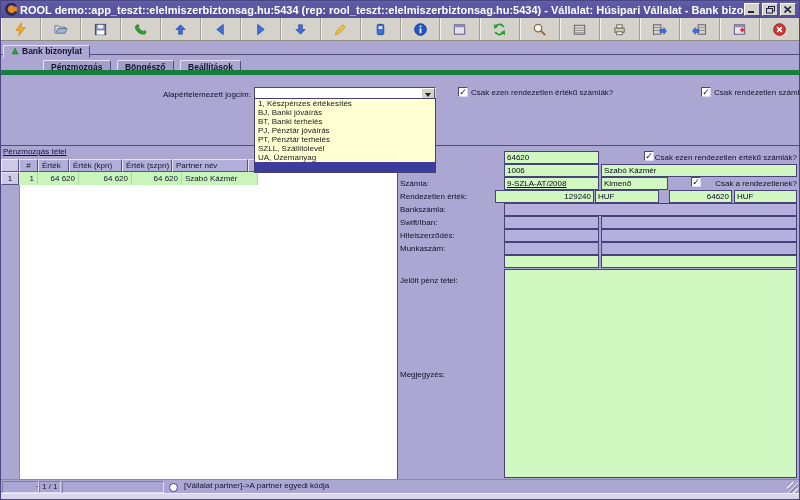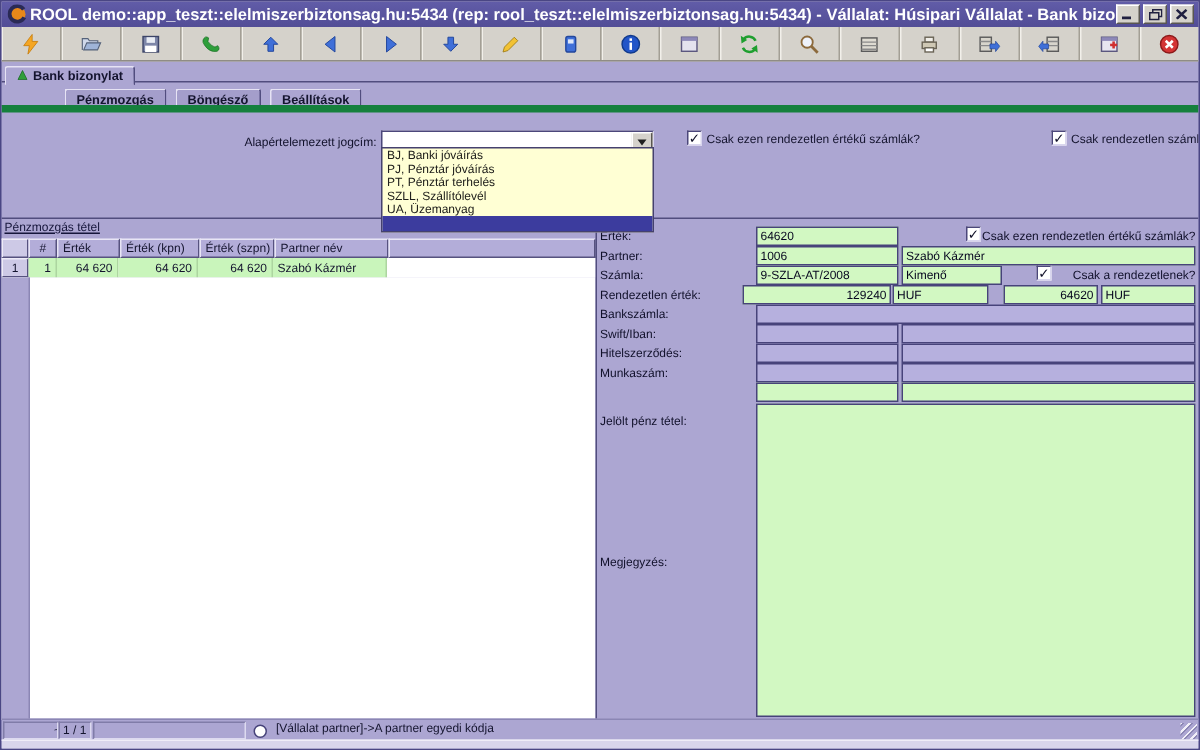--- a/index.html
+++ b/index.html
@@ -277,36 +277,38 @@
       <span class="cb"><span>✓</span></span>
       <span class="cbl">Csak ezen rendezetlen értékű számlák?</span>
     </div>
     <div class="cbrow" style="left:700px;top:12px;">
       <span class="cb"><span>✓</span></span>
       <span class="cbl">Csak rendezetlen számlák?</span>
     </div>
   </div>
 
   <div class="ddlist">
+    <div class="dditem">1, Készpénzes értékesítés</div>
     <div class="dditem">BJ, Banki jóváírás</div>
+    <div class="dditem">BT, Banki terhelés</div>
     <div class="dditem">PJ, Pénztár jóváírás</div>
     <div class="dditem">PT, Pénztár terhelés</div>
     <div class="dditem">SZLL, Szállítólevél</div>
     <div class="dditem">UA, Üzemanyag</div>
     <div class="dditem sel"></div>
   </div>
 
   <div class="content">
 
     <div class="gridpanel">
       <div class="gcaption">Pénzmozgás tétel</div>
       <div class="colheads">
         <div class="gut" style="width:18px;"></div>
         <div class="hc" style="width:19px;text-align:center;padding-left:0;">#</div>
-        <div class="hc" style="width:42px;">Érték</div>
+        <div class="hc" style="width:31px;">Érték</div>
         <div class="hc" style="width:53px;">Érték (kpn)</div>
         <div class="hc" style="width:50px;">Érték (szpn)</div>
         <div class="hc" style="width:76px;">Partner név</div>
         <div class="hc" style="flex:1;"></div>
       </div>
       <div class="datarow">
         <div class="gut" style="width:18px;">1</div>
         <div class="rc num" style="width:19px;">1</div>
         <div class="rc num" style="width:41px;">64 620</div>
         <div class="rc num" style="width:53px;">64 620</div>
@@ -333,21 +335,21 @@
 
       <div class="fld green" style="left:106px;top:5px;width:95px;">64620</div>
       <div class="cbrow" style="left:246px;top:5px;position:absolute;">
         <span class="cb"><span>✓</span></span>
       </div>
       <div class="dlbl" style="left:232px;top:7px;width:167px;text-align:right;font-size:8px;">Csak ezen rendezetlen értékű számlák?</div>
 
       <div class="fld green" style="left:106px;top:18px;width:95px;">1006</div>
       <div class="fld green" style="left:203px;top:18px;width:196px;">Szabó Kázmér</div>
 
-      <div class="fld green" style="left:106px;top:31px;width:95px;">9-SZLA-AT/2008</div>
+      <div class="fld green" style="left:106px;top:31px;width:95px;text-decoration:underline;">9-SZLA-AT/2008</div>
       <div class="fld green" style="left:203px;top:31px;width:67px;">Kimenő</div>
       <div class="cbrow" style="left:293px;top:31px;position:absolute;">
         <span class="cb"><span>✓</span></span>
       </div>
       <div class="dlbl" style="left:299px;top:33px;width:100px;text-align:right;">Csak a rendezetlenek?</div>
 
       <div class="fld green num" style="left:97px;top:44px;width:99px;">129240</div>
       <div class="fld green" style="left:197px;top:44px;width:64px;">HUF</div>
       <div class="fld green num" style="left:271px;top:44px;width:63px;">64620</div>
       <div class="fld green" style="left:336px;top:44px;width:63px;">HUF</div>

